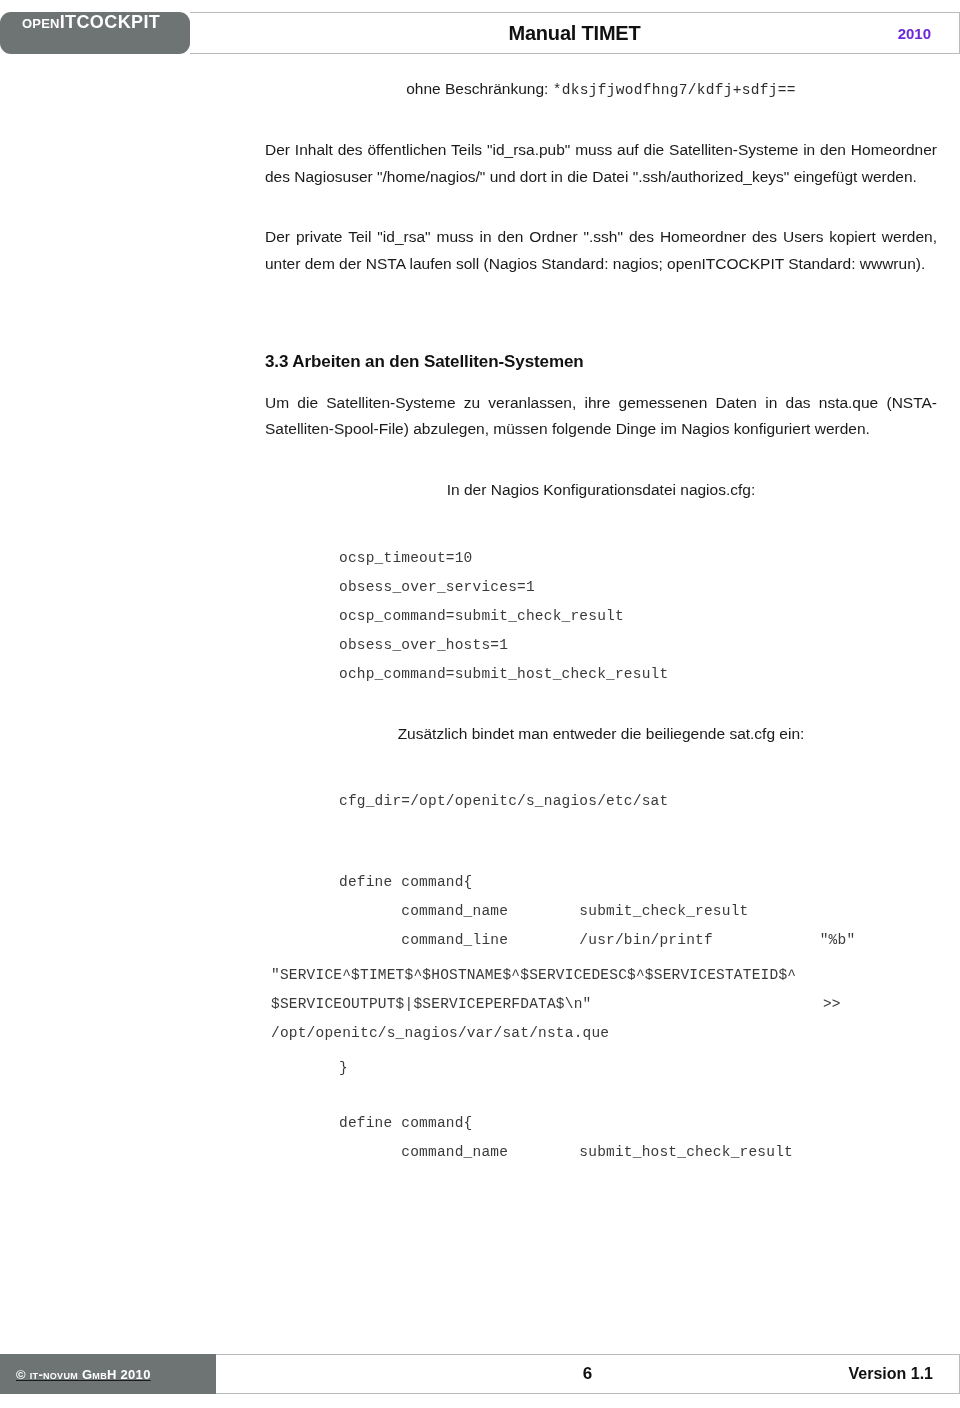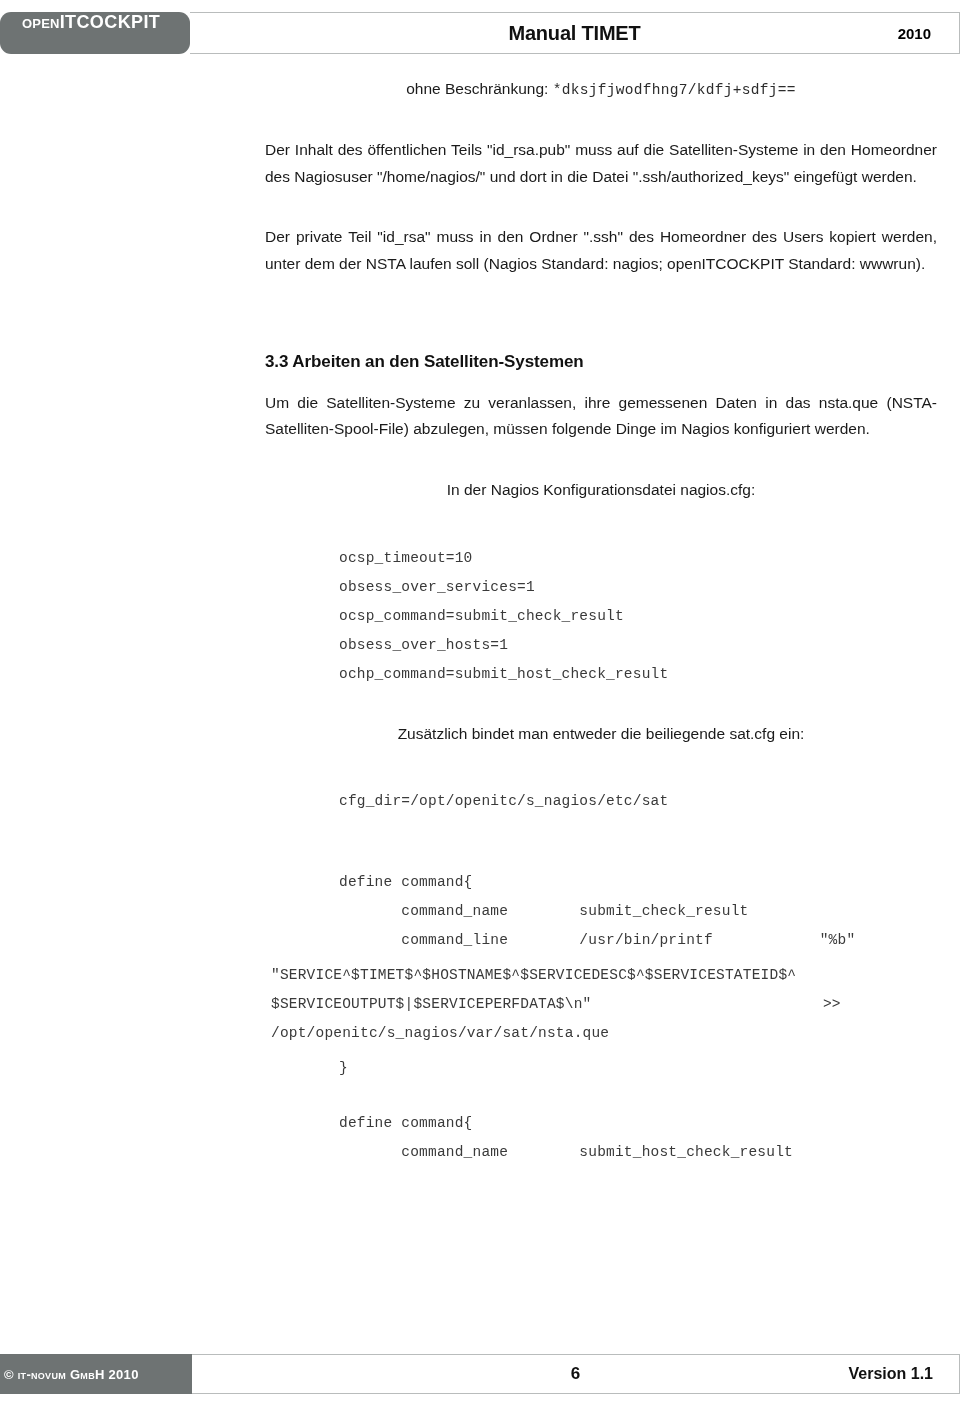--- a/index.html
+++ b/index.html
@@ -68,21 +68,21 @@
     font-size: 20px;
     font-weight: bold;
     color: #111111;
     letter-spacing: -0.2px;
   }
   .header-year {
     position: absolute;
     right: 28px;
     font-size: 15px;
     font-weight: bold;
-    color: #000000;
+    color: #6d28d9;
     text-align: center;
   }
 
   
   .content {
     position: absolute;
     left: 265px;
     top: 76px;
     width: 672px;
   }
@@ -127,26 +127,27 @@
   .page-footer {
     position: absolute;
     left: 0;
     bottom: 14px;
     width: 960px;
     height: 40px;
     display: flex;
     align-items: stretch;
   }
   .footer-copyright-bar {
-    width: 192px;
+    width: 216px;
     background: #6e7373;
     display: flex;
     align-items: center;
-    padding-left: 4px;
-    box-sizing: border-box;
+    padding-left: 16px;
+    box-sizing: border-box;
+    text-decoration: underline;
   }
   .footer-copyright {
     color: #ffffff;
     font-size: 13px;
     font-weight: bold;
     font-variant: small-caps;
     white-space: nowrap;
     letter-spacing: 0.3px;
   }
   .footer-main-bar {

